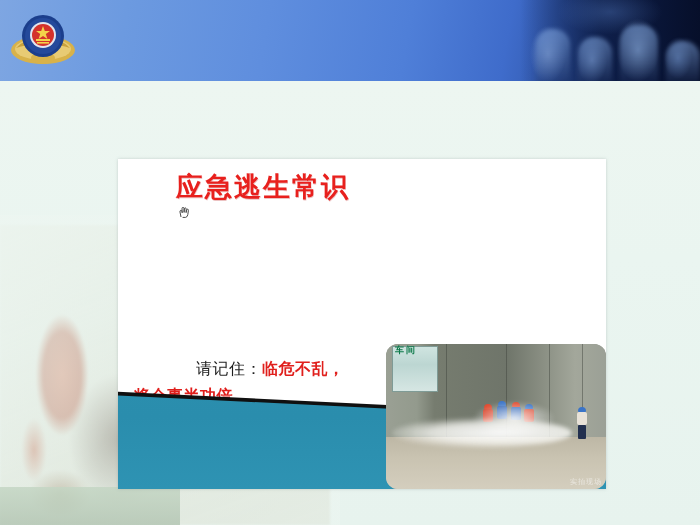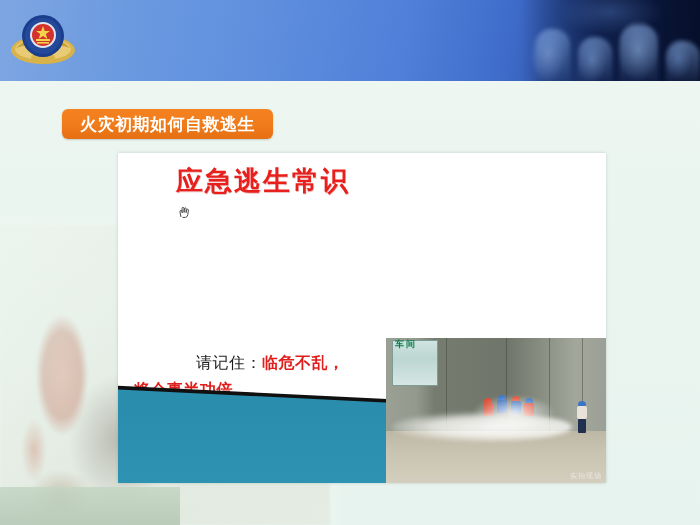--- a/index.html
+++ b/index.html
@@ -130,21 +130,21 @@
     color: #ffffff;
     font-size: 17px;
     font-weight: bold;
     letter-spacing: .5px;
     white-space: nowrap;
   }
 
   
   .slide {
     position: absolute;
-    left: 118px; top: 153px;
+    left: 118px; top: 159px;
     width: 488px; height: 330px;
     background: #ffffff;
     box-shadow: 0 0 3px rgba(120,140,140,.35);
     overflow: hidden;
   }
   .slide-title {
     position: absolute;
     left: 58px; top: 10px;
     color: #e8201d;
     font-size: 27px;
@@ -208,20 +208,21 @@
     clip-path: polygon(0 19%, 100% 39%, 100% 45%, 0 26%);
   }
 
   
   .drill {
     position: absolute;
     left: 268px; top: 185px;
     width: 220px; height: 145px;
     overflow: hidden;
     background: linear-gradient(180deg, #8f9387 0%, #8d9186 35%, #9a9b90 60%, #b9b4a4 62%, #cfc8b6 100%);
+    border-radius: 12px;
   }
   .drill .wall {
     position: absolute; left: 0; top: 0; width: 220px; height: 93px;
     background: linear-gradient(90deg,
       #9aa094 0%, #939a8d 14%, #767c6f 22%, #6f756a 55%, #8b9084 72%, #a3a79b 86%, #9ba096 100%);
   }
   .drill .wall-line {
     position: absolute; top: 0; width: 1px; height: 93px;
     background: rgba(60,65,58,.45);
   }
@@ -327,23 +328,20 @@
     </svg>
 
   </div>
 
   <div class="page-bg">
     <div class="ff-photo"></div>
     <div class="ff-veil"></div>
     <div class="bottom-blue-left"></div>
   </div>
 
-  <div class="pill">
-    <span class="pill-text">火灾初期如何自救逃生</span>
-  </div>
 
   <div class="slide">
 
     <div class="slide-title">应急逃生常识</div>
 
     <div class="slide-note">
       <span class="lead">请记住：</span><span class="red">临危不乱，</span><br>
       <span class="red2">将会事半功倍。</span>
     </div>
 

